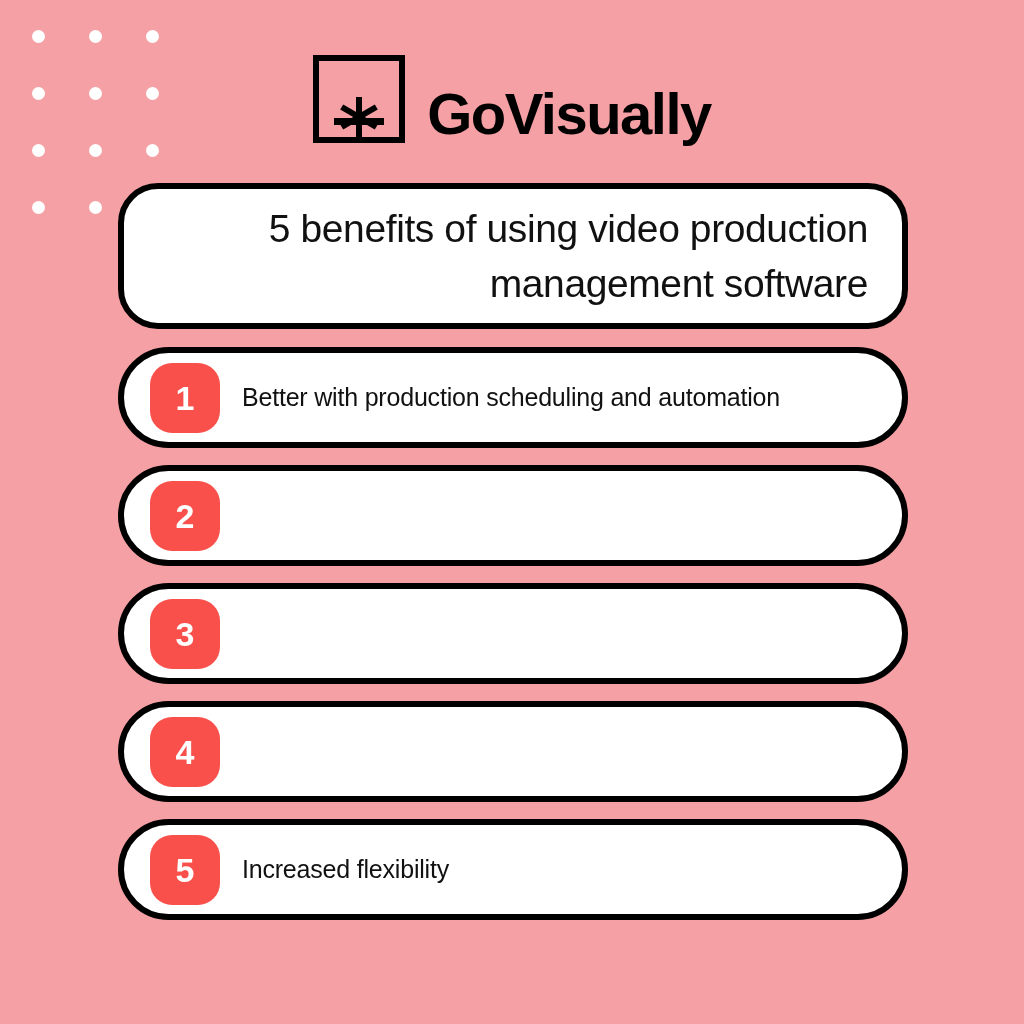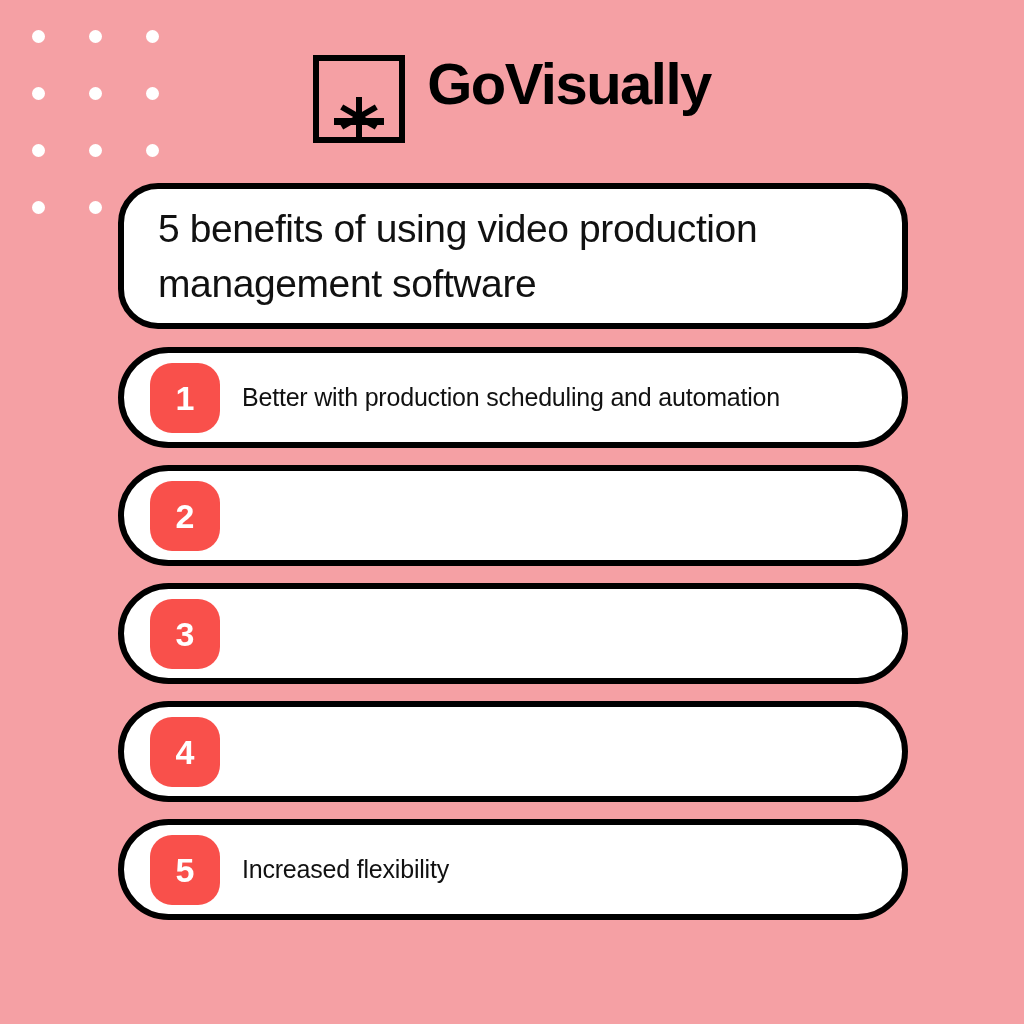--- a/index.html
+++ b/index.html
@@ -32,21 +32,21 @@
     background: #FFFFFF;
   }
 
   
   #brand-header {
     position: absolute;
     left: 0;
     top: 55px;
     width: 1024px;
     display: flex;
-    align-items: flex-start;
+    align-items: flex-end;
     justify-content: center;
     gap: 22px;
   }
   #logo-mark {
     width: 92px;
     height: 88px;
     border: 6px solid #000000;
     box-sizing: border-box;
     position: relative;
     flex: 0 0 auto;
@@ -90,21 +90,21 @@
     border-radius: 40px;
     display: flex;
     align-items: center;
     justify-content: center;
     padding: 0 34px;
   }
   #title-text {
     font-size: 39px;
     line-height: 1.42;
     color: #111111;
-    text-align: left;
+    text-align: right;
     letter-spacing: -0.4px;
   }
 
   
   #benefit-list {
     position: absolute;
     left: 118px;
     top: 347px;
     width: 790px;
   }

